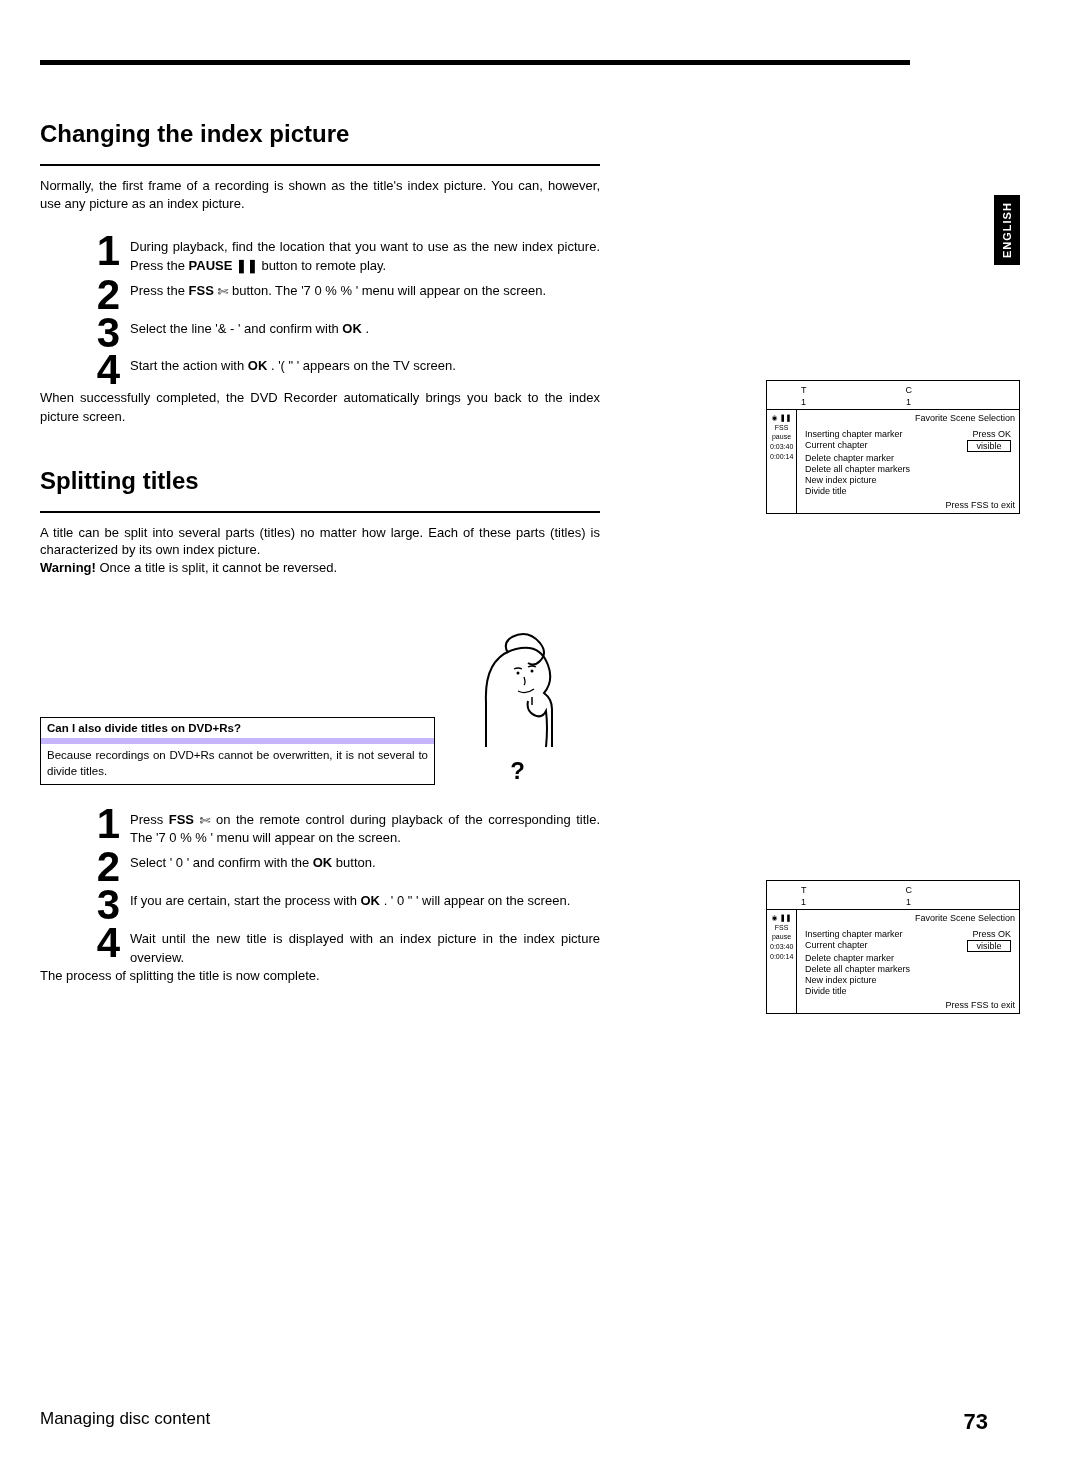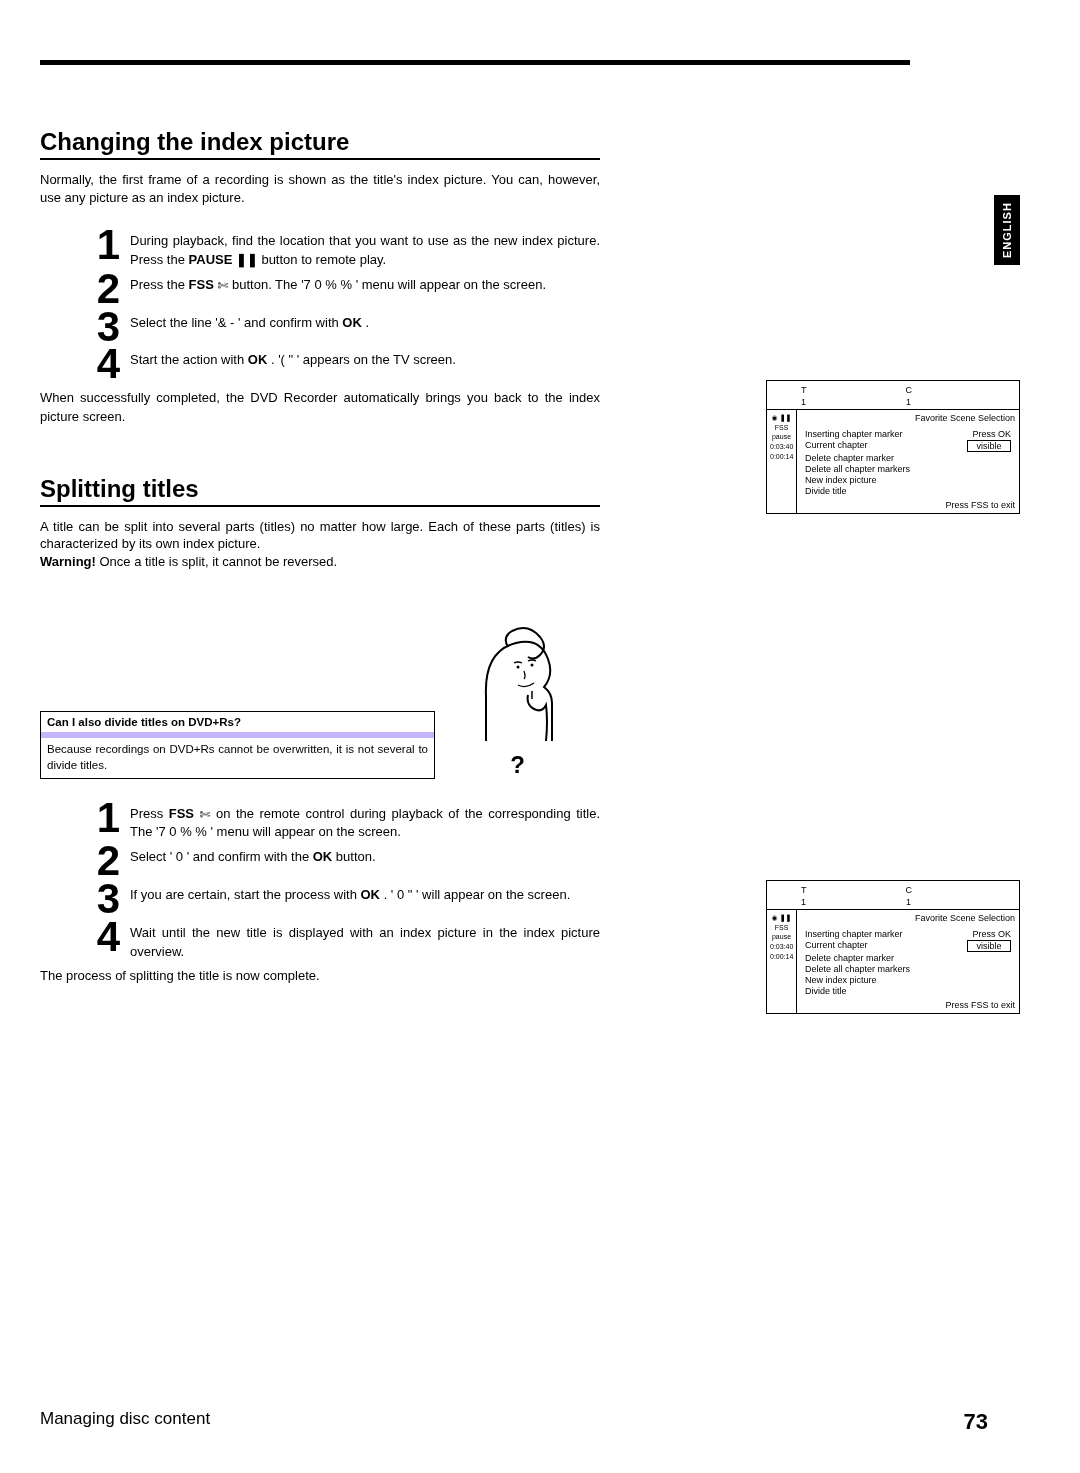--- a/index.html
+++ b/index.html
@@ -43,23 +43,23 @@
     writing-mode: vertical-rl;
     transform: rotate(180deg);
     letter-spacing: 1px;
   }
   .section-block {
     width: 560px;
   }
   h2.sec-title {
     font-size: 24px;
     font-weight: bold;
-    margin: 8px 0 3px 0;
+    margin: 0 0 3px 0;
     border-bottom: 2px solid #000;
-    padding-bottom: 2px;
+    padding-bottom: 16px;
     width: 560px;
     display: inline-block;
   }
   .intro {
     width: 560px;
     margin-top: 8px;
     line-height: 1.35;
     text-align: justify;
   }
   .steps {
@@ -81,21 +81,20 @@
     flex-shrink: 0;
   }
   .step-txt {
     flex: 1;
     padding-top: 6px;
     line-height: 1.45;
     text-align: justify;
     max-width: 470px;
   }
   .after-steps {
-    margin-top: 6px;
     width: 560px;
     text-align: justify;
     line-height: 1.45;
   }
   b { font-weight: bold; }
   .osd {
     position: absolute;
     width: 254px;
     font-size: 9px;
     border: 1px solid #000;

